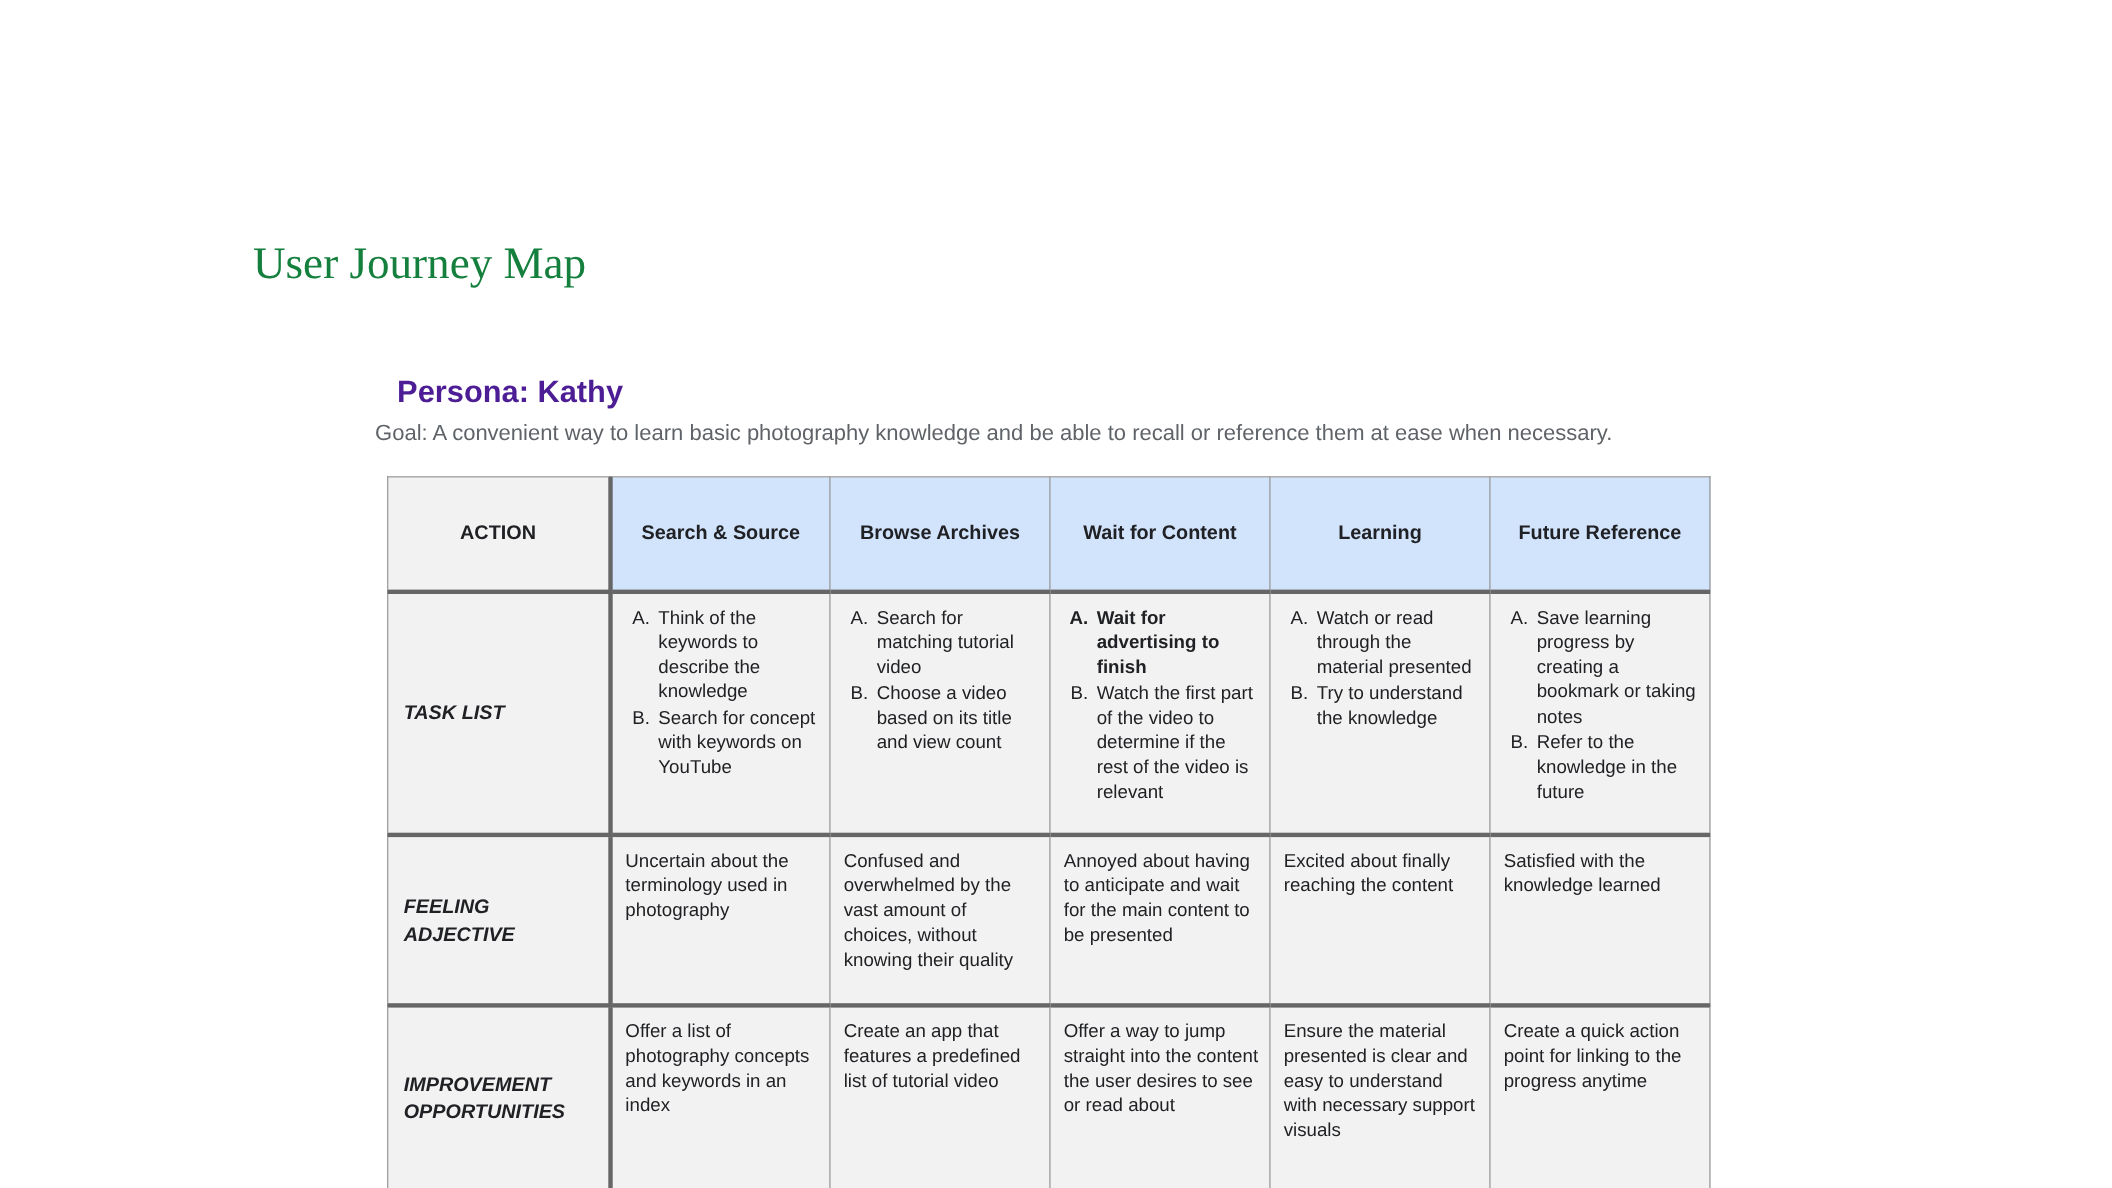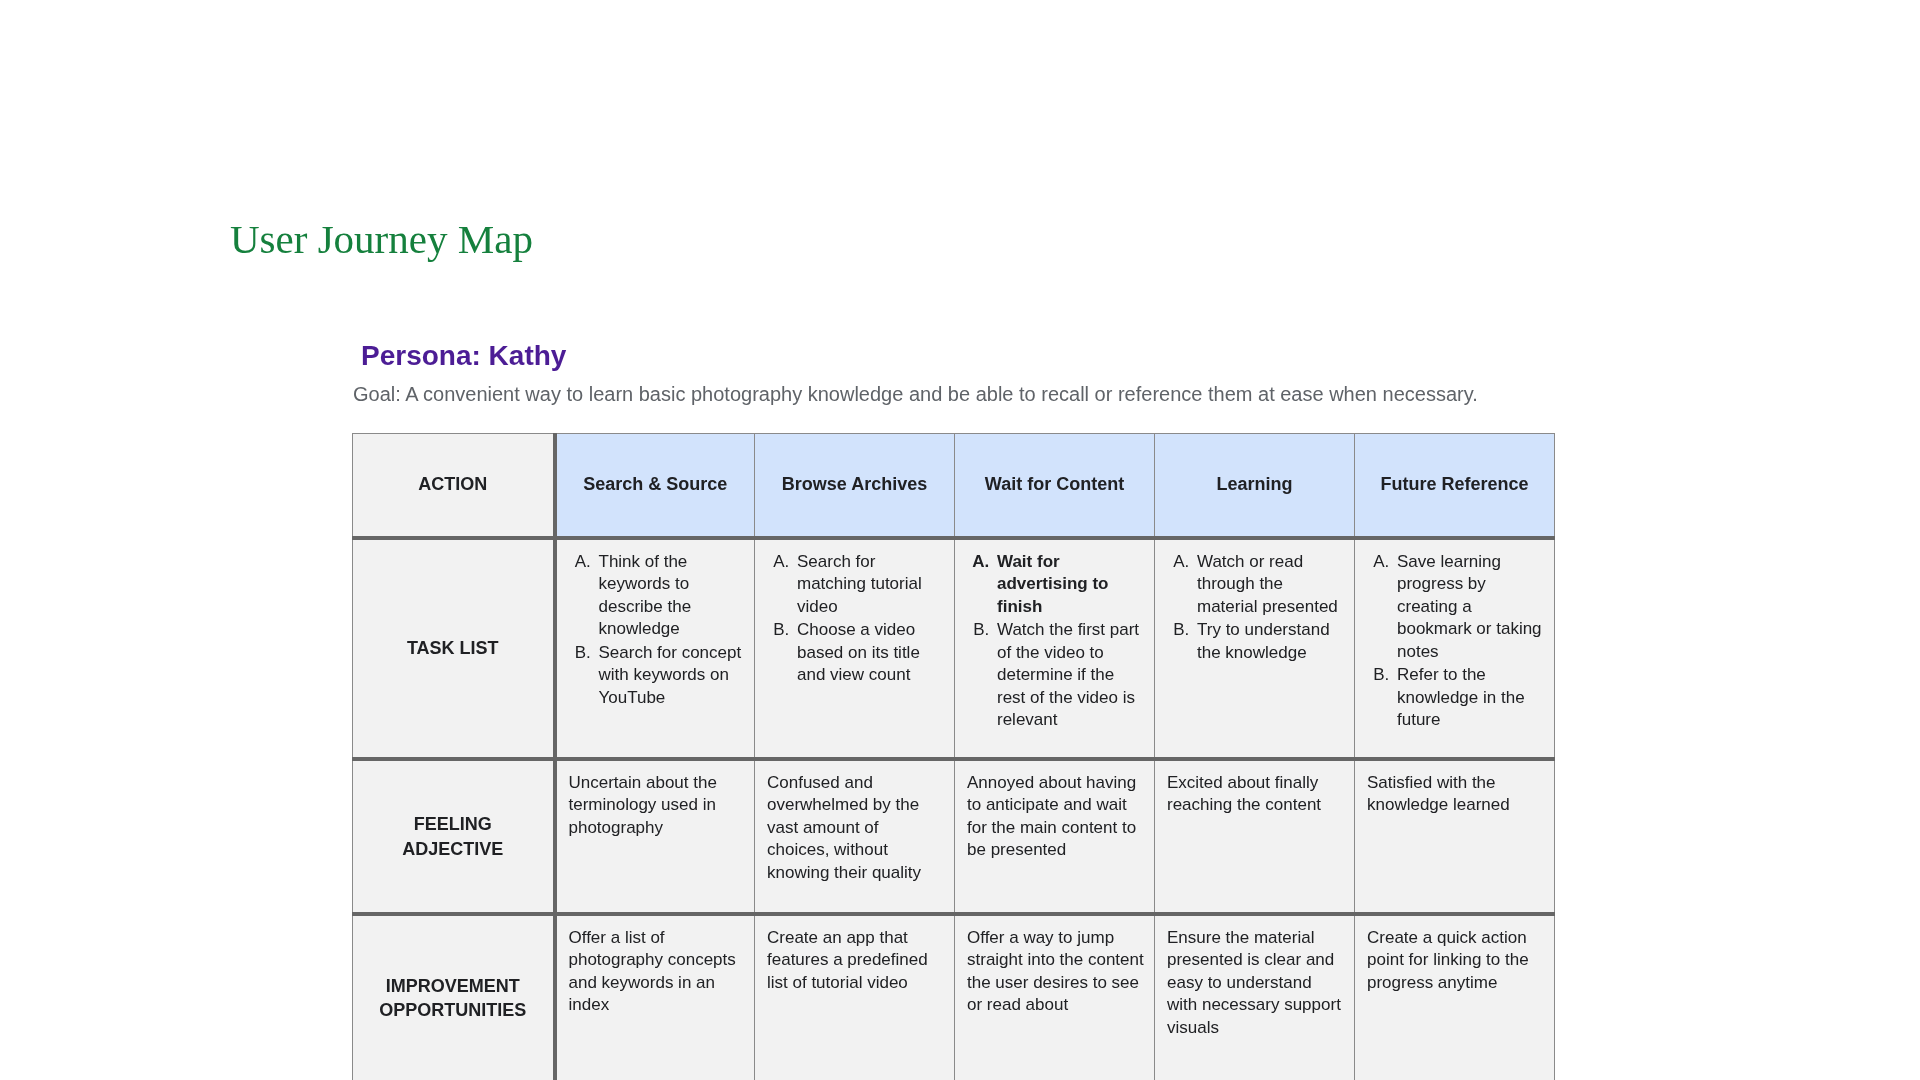--- a/index.html
+++ b/index.html
@@ -56,21 +56,21 @@
     position: absolute;
     left: 361px;
     top: 340px;
     margin: 0;
     font-size: 28px;
     font-weight: 700;
     color: #4c1d95;
   }
   .persona-goal {
     position: absolute;
-    left: 353px;
+    left: 341px;
     top: 383px;
     margin: 0;
     font-size: 20px;
     color: var(--muted-color, #5f6368);
   }
 
   table.journey {
     position: absolute;
     left: 352px;
     top: 433px;
@@ -101,26 +101,26 @@
     font-size: 18px;
     padding: 6px;
     border-bottom: 4px solid var(--thick-border, #666666);
   }
   table.journey thead th.corner {
     background: var(--cell-bg, #f2f2f2);
   }
   
   table.journey tbody th.row-label {
     background: var(--cell-bg, #f2f2f2);
-    text-align: center;
     vertical-align: middle;
     font-weight: 700;
     font-size: 18px;
     line-height: 1.35;
     padding: 8px 14px;
+    font-style: italic;
   }
   
   table.journey .corner, table.journey .row-label {
     border-right: 4px solid var(--thick-border, #666666);
   }
   
   table.journey tbody td { background: var(--cell-bg, #f2f2f2); }
   table.journey tbody tr.r-task  > * { height: 196px; border-bottom: 4px solid var(--thick-border, #666666); }
   table.journey tbody tr.r-feel  > * { height: 130px; border-bottom: 4px solid var(--thick-border, #666666); }
   table.journey tbody tr.r-impr  > * { height: 143px; border-bottom: 2px solid var(--thin-border, #8a8a8a); }

